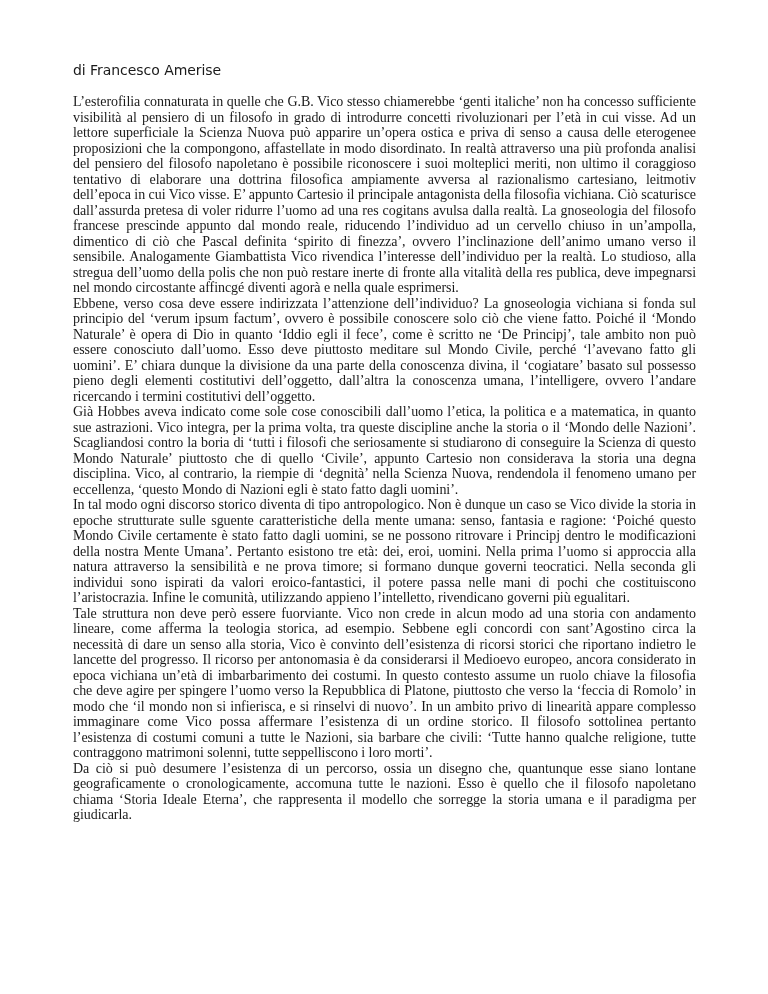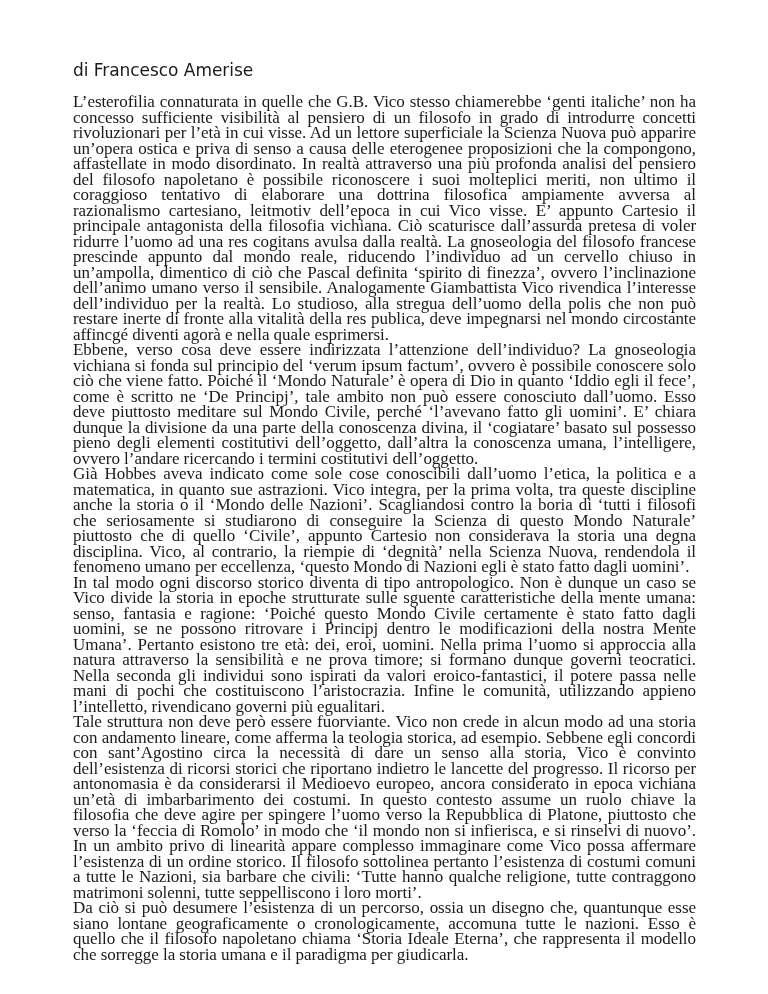--- a/index.html
+++ b/index.html
@@ -3,21 +3,21 @@
 <meta charset="utf-8">
 <style>
   html, body { margin: 0; padding: 0; background: #ffffff; }
   body { width: 768px; height: 994px; overflow: hidden; position: relative; }
   .page {
     position: absolute;
     left: 73px;
     top: 63px;
     width: 623px;
     font-family: "DejaVu Sans", sans-serif;
-    font-size: 17px;
+    font-size: 14px;
     line-height: 15.5px;
     color: #1a1a1a;
     letter-spacing: -0.05px;
   }
   .author { margin: 0 0 15.5px 0; text-align: left; }
   .para { margin: 0; text-align: justify; text-align-last: left; font-family: Liberation Serif, serif; }
   .para.cut { text-align-last: justify; }
 </style>
 </head>
 <body>

